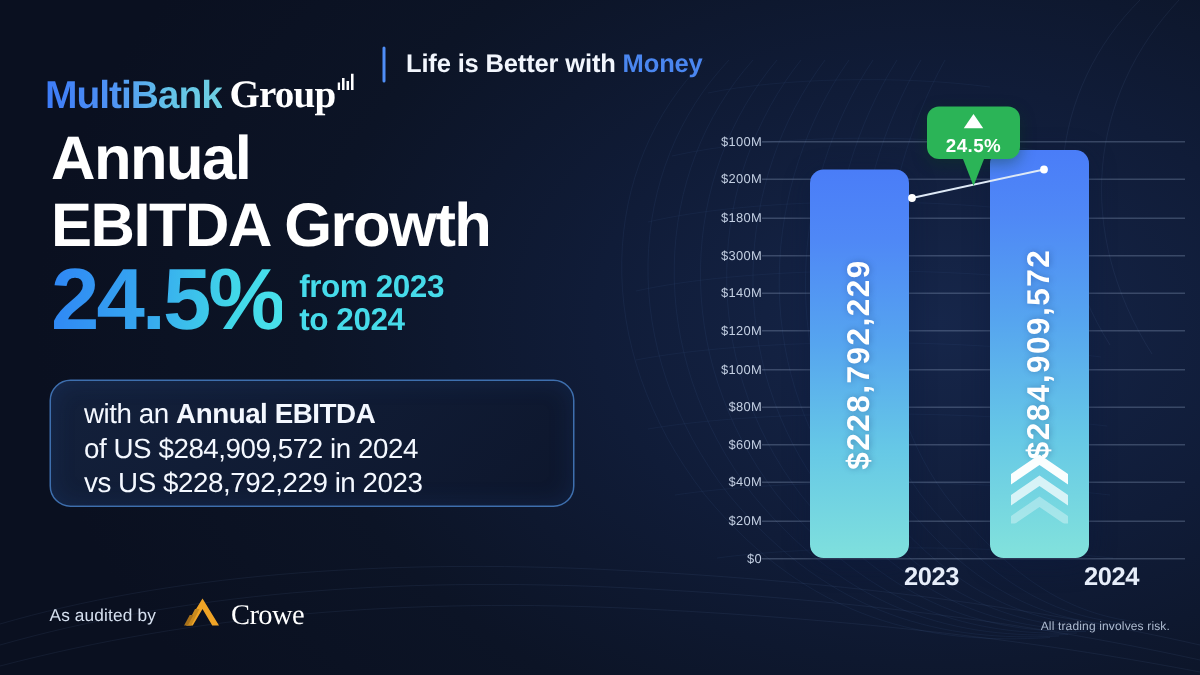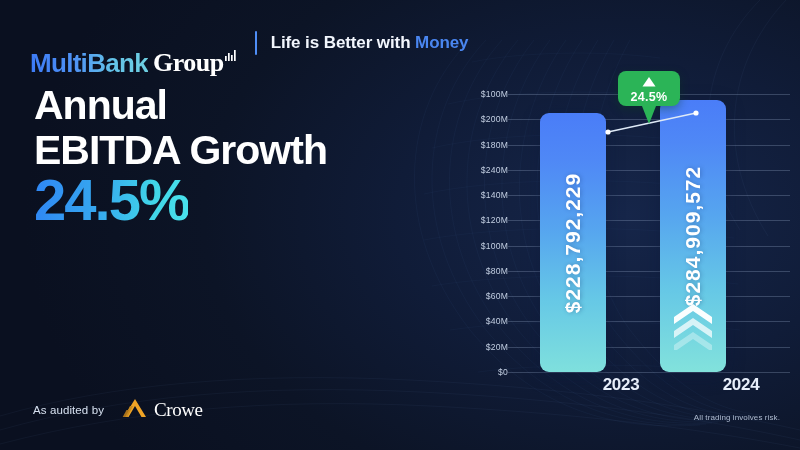--- a/index.html
+++ b/index.html
@@ -168,42 +168,51 @@
     </div>
   </div>
 
   <div class="headline">
     <div>Annual</div>
     <div>EBITDA Growth</div>
   </div>
 
   <div class="pctrow">
     <span class="pct">24.5%</span>
-  </div>
-
+    <span class="fromto">
+      <div>from 2023</div>
+      <div>to 2024</div>
+    </span>
+  </div>
+
+  <div class="infobox">
+    <div><span>with an </span><b>Annual EBITDA</b></div>
+    <div>of US $284,909,572 in 2024</div>
+    <div>vs US $228,792,229 in 2023</div>
+  </div>
 
   <div class="audited">
     <span class="audited-label">As audited by</span>
     <span class="crowe-mark">
       <svg width="26" height="20" viewBox="0 0 26 20">
         <path d="M13 1 L24 19 L19.5 19 L13 8 L6.5 19 L2 19 Z" fill="#f0a426"></path>
         <path d="M8 8 L11 8 L5.5 19 L2.5 19 Z" fill="#c98a1e"></path>
         <path d="M4.5 12 L7 12 L3.2 19 L0.7 19 Z" fill="#a8711a"></path>
       </svg>
     </span>
     <span class="crowe-text">Crowe</span>
   </div>
   <div class="disclaimer">All trading involves risk.</div>
 
   <div class="chart">
     <div class="ylabels">
         <div class="ylab" style="top: 14px;">$100M</div>
         <div class="ylab" style="top: 39.2727px;">$200M</div>
         <div class="ylab" style="top: 64.5455px;">$180M</div>
-        <div class="ylab" style="top: 89.8182px;">$240M</div>
+        <div class="ylab" style="top: 89.8182px;">$300M</div>
         <div class="ylab" style="top: 115.091px; padding-left: 44px;">$140M</div>
         <div class="ylab" style="top: 140.364px;">$120M</div>
         <div class="ylab" style="top: 165.636px; text-align: right;">$100M</div>
         <div class="ylab" style="top: 190.909px;">$80M</div>
         <div class="ylab" style="top: 216.182px;">$60M</div>
         <div class="ylab" style="top: 241.455px;">$40M</div>
         <div class="ylab" style="top: 266.727px; padding-left: 26px;">$20M</div>
         <div class="ylab" style="top: 292px;">$0</div>
       </div>
     <div class="gridlines">

